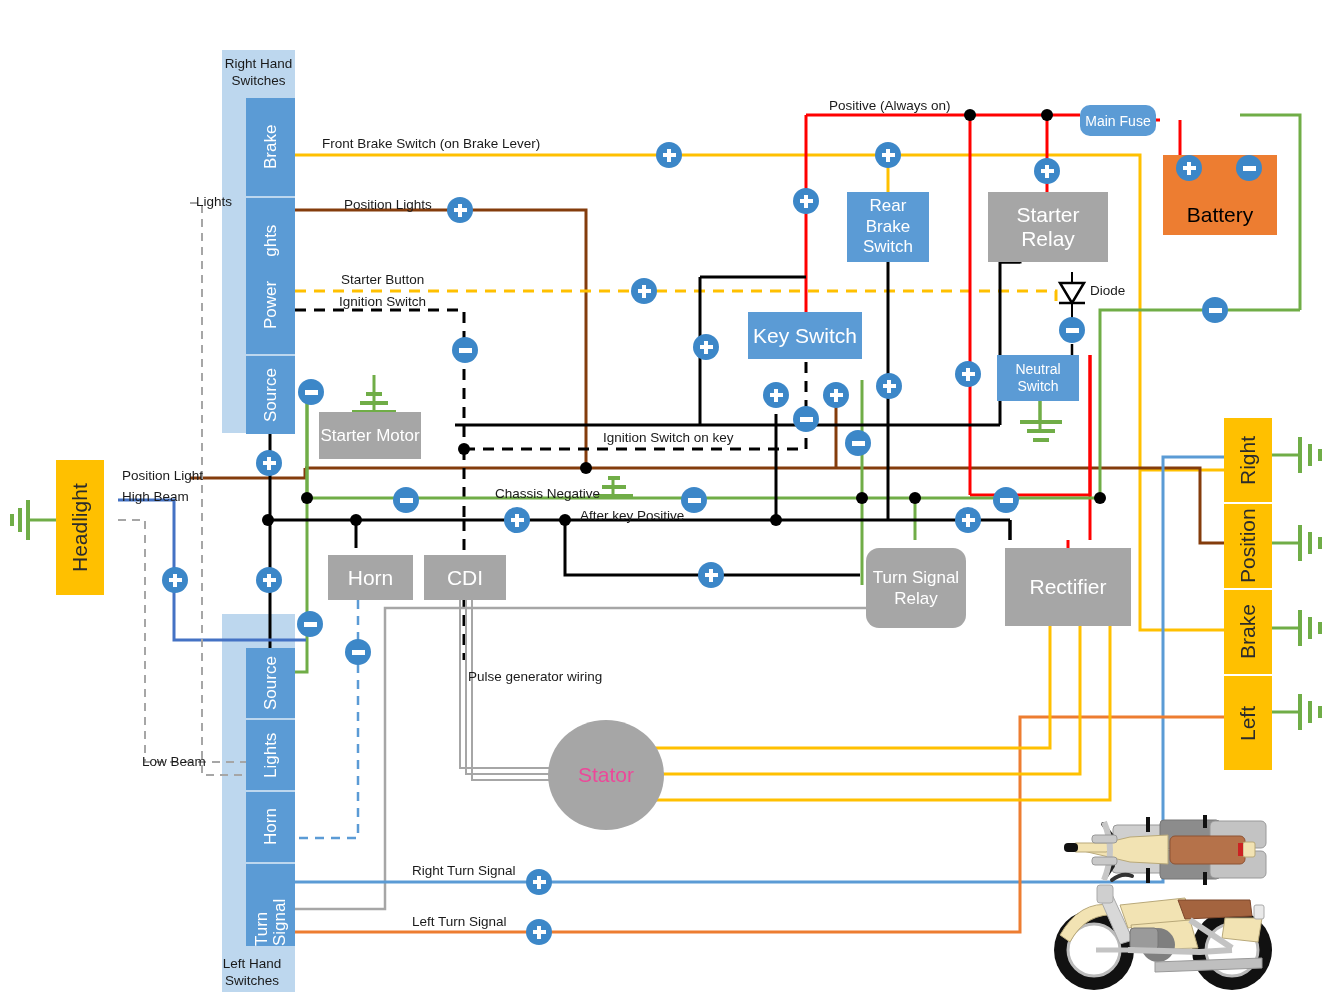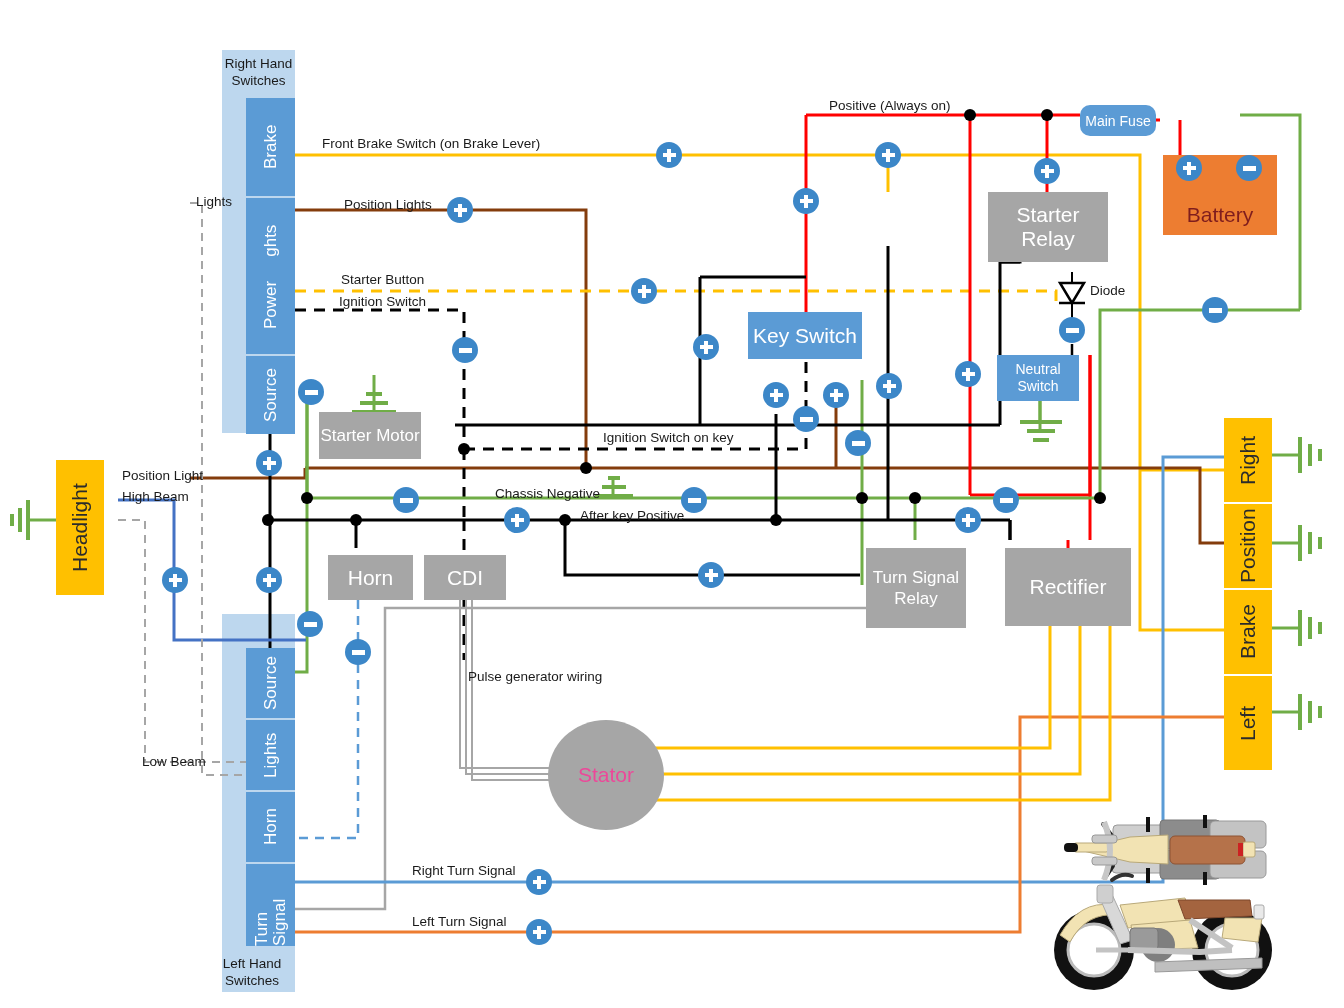--- a/index.html
+++ b/index.html
@@ -2,21 +2,21 @@
 <html><head>
 <meta charset="utf-8">
 <style>
   html,body{margin:0;padding:0;background:#fff;}
   body{font-family:"Liberation Sans", sans-serif;}
   #stage{position:relative;width:1344px;height:1008px;background:#ffffff;overflow:hidden;}
   svg.layer{position:absolute;left:0;top:0;width:1344px;height:1008px;}
   .box{position:absolute;box-sizing:border-box;display:flex;align-items:center;justify-content:center;text-align:center;}
   .blue-box{background:#5b9bd5;color:#fff;}
   .gray-box{background:#a6a6a6;color:#fff;}
-  .orange-box{background:#ed7d31;color:#7f1d1d;}
+  .orange-box{background:#ed7d31;color:#000000;}
   .yellow-box{background:#ffc000;color:#2b2b2b;}
   .lightblue-panel{background:#bdd7ee;}
   .vert{writing-mode:vertical-rl;transform:rotate(180deg);}
   .lbl{position:absolute;font-size:13.5px;color:#1a1a1a;white-space:nowrap;}
   .sw-seg{position:absolute;background:#5b9bd5;color:#fff;display:flex;align-items:center;justify-content:center;box-sizing:border-box;}
   .conn{position:absolute;width:26px;height:26px;border-radius:50%;background:#3c87c8;
         display:flex;align-items:center;justify-content:center;}
   .conn i{display:block;background:#fff;}
   .conn.plus i.h{width:13px;height:4.5px;position:absolute;}
   .conn.plus i.v{width:4.5px;height:13px;position:absolute;}
@@ -279,29 +279,32 @@
   </div>
   <div class="box gray-box" style="left:424px;top:555px;width:82px;height:45px;">
     <span class="bigtxt">CDI</span>
   </div>
   <div class="box" style="left:548px;top:720px;width:116px;height:110px;color:#ec4899;">
     <span class="bigtxt">Stator</span>
   </div>
   <div class="box gray-box" style="left:988px;top:192px;width:120px;height:70px;">
     <span class="bigtxt" style="line-height:1.15;">Starter Relay</span>
   </div>
-  <div class="box gray-box" style="left:866px;top:548px;width:100px;height:80px;">
+  <div class="box gray-box" style="left:866px;top:548px;width:100px;height:80px;border-radius:13px;">
     <span class="medtxt" style="line-height:1.25;white-space:normal;">Turn Signal Relay</span>
   </div>
   <div class="box gray-box" style="left:1005px;top:548px;width:126px;height:78px;">
     <span class="bigtxt">Rectifier</span>
   </div>
 
   <div class="box blue-box" style="left:748px;top:312px;width:114px;height:47px;">
     <span class="bigtxt">Key Switch</span>
+  </div>
+  <div class="box blue-box" style="left:847px;top:192px;width:82px;height:70px;">
+    <span class="medtxt" style="line-height:1.2;white-space:normal;">Rear Brake Switch</span>
   </div>
   <div class="box blue-box" style="left:1080px;top:105px;width:76px;height:31px;border-radius:10px;">
     <span class="smtxt">Main Fuse</span>
   </div>
   <div class="box blue-box" style="left:997px;top:355px;width:82px;height:46px;">
     <span class="smtxt" style="line-height:1.2;white-space:normal;">Neutral Switch</span>
   </div>
 
   <div class="box orange-box" style="left:1163px;top:155px;width:114px;height:80px;align-items:flex-end;padding-bottom:8px;">
     <span class="bigtxt">Battery</span>

